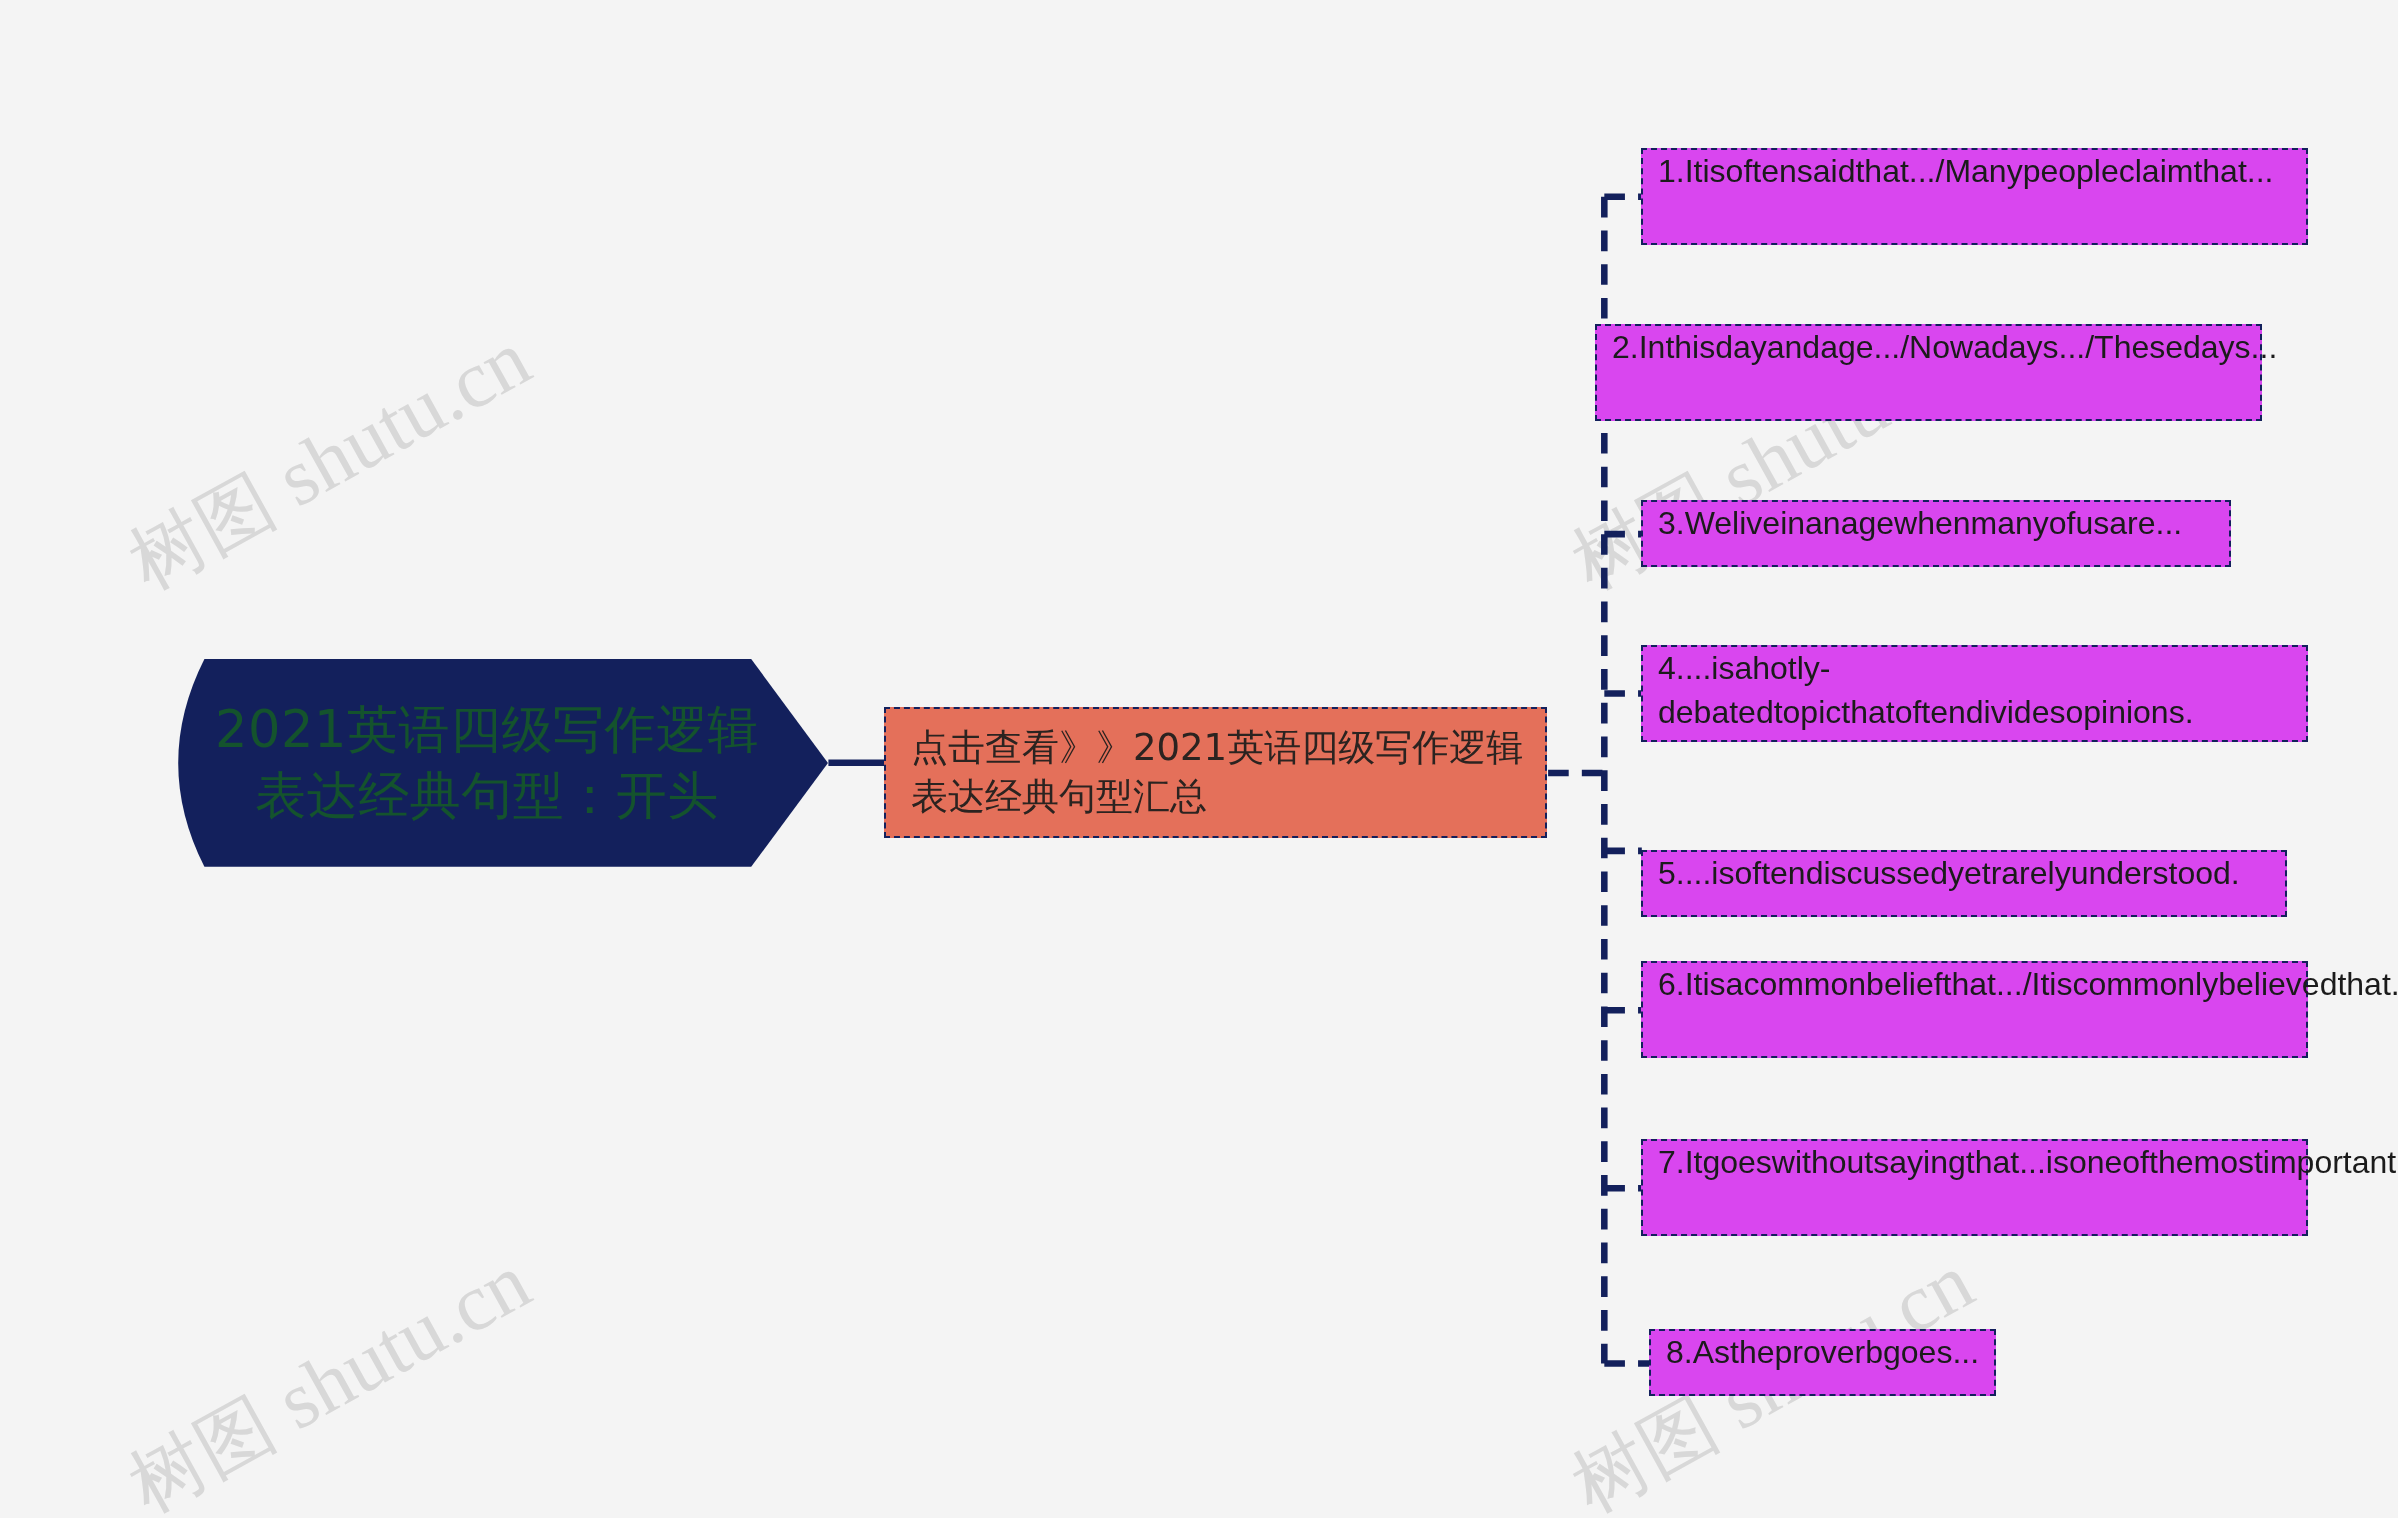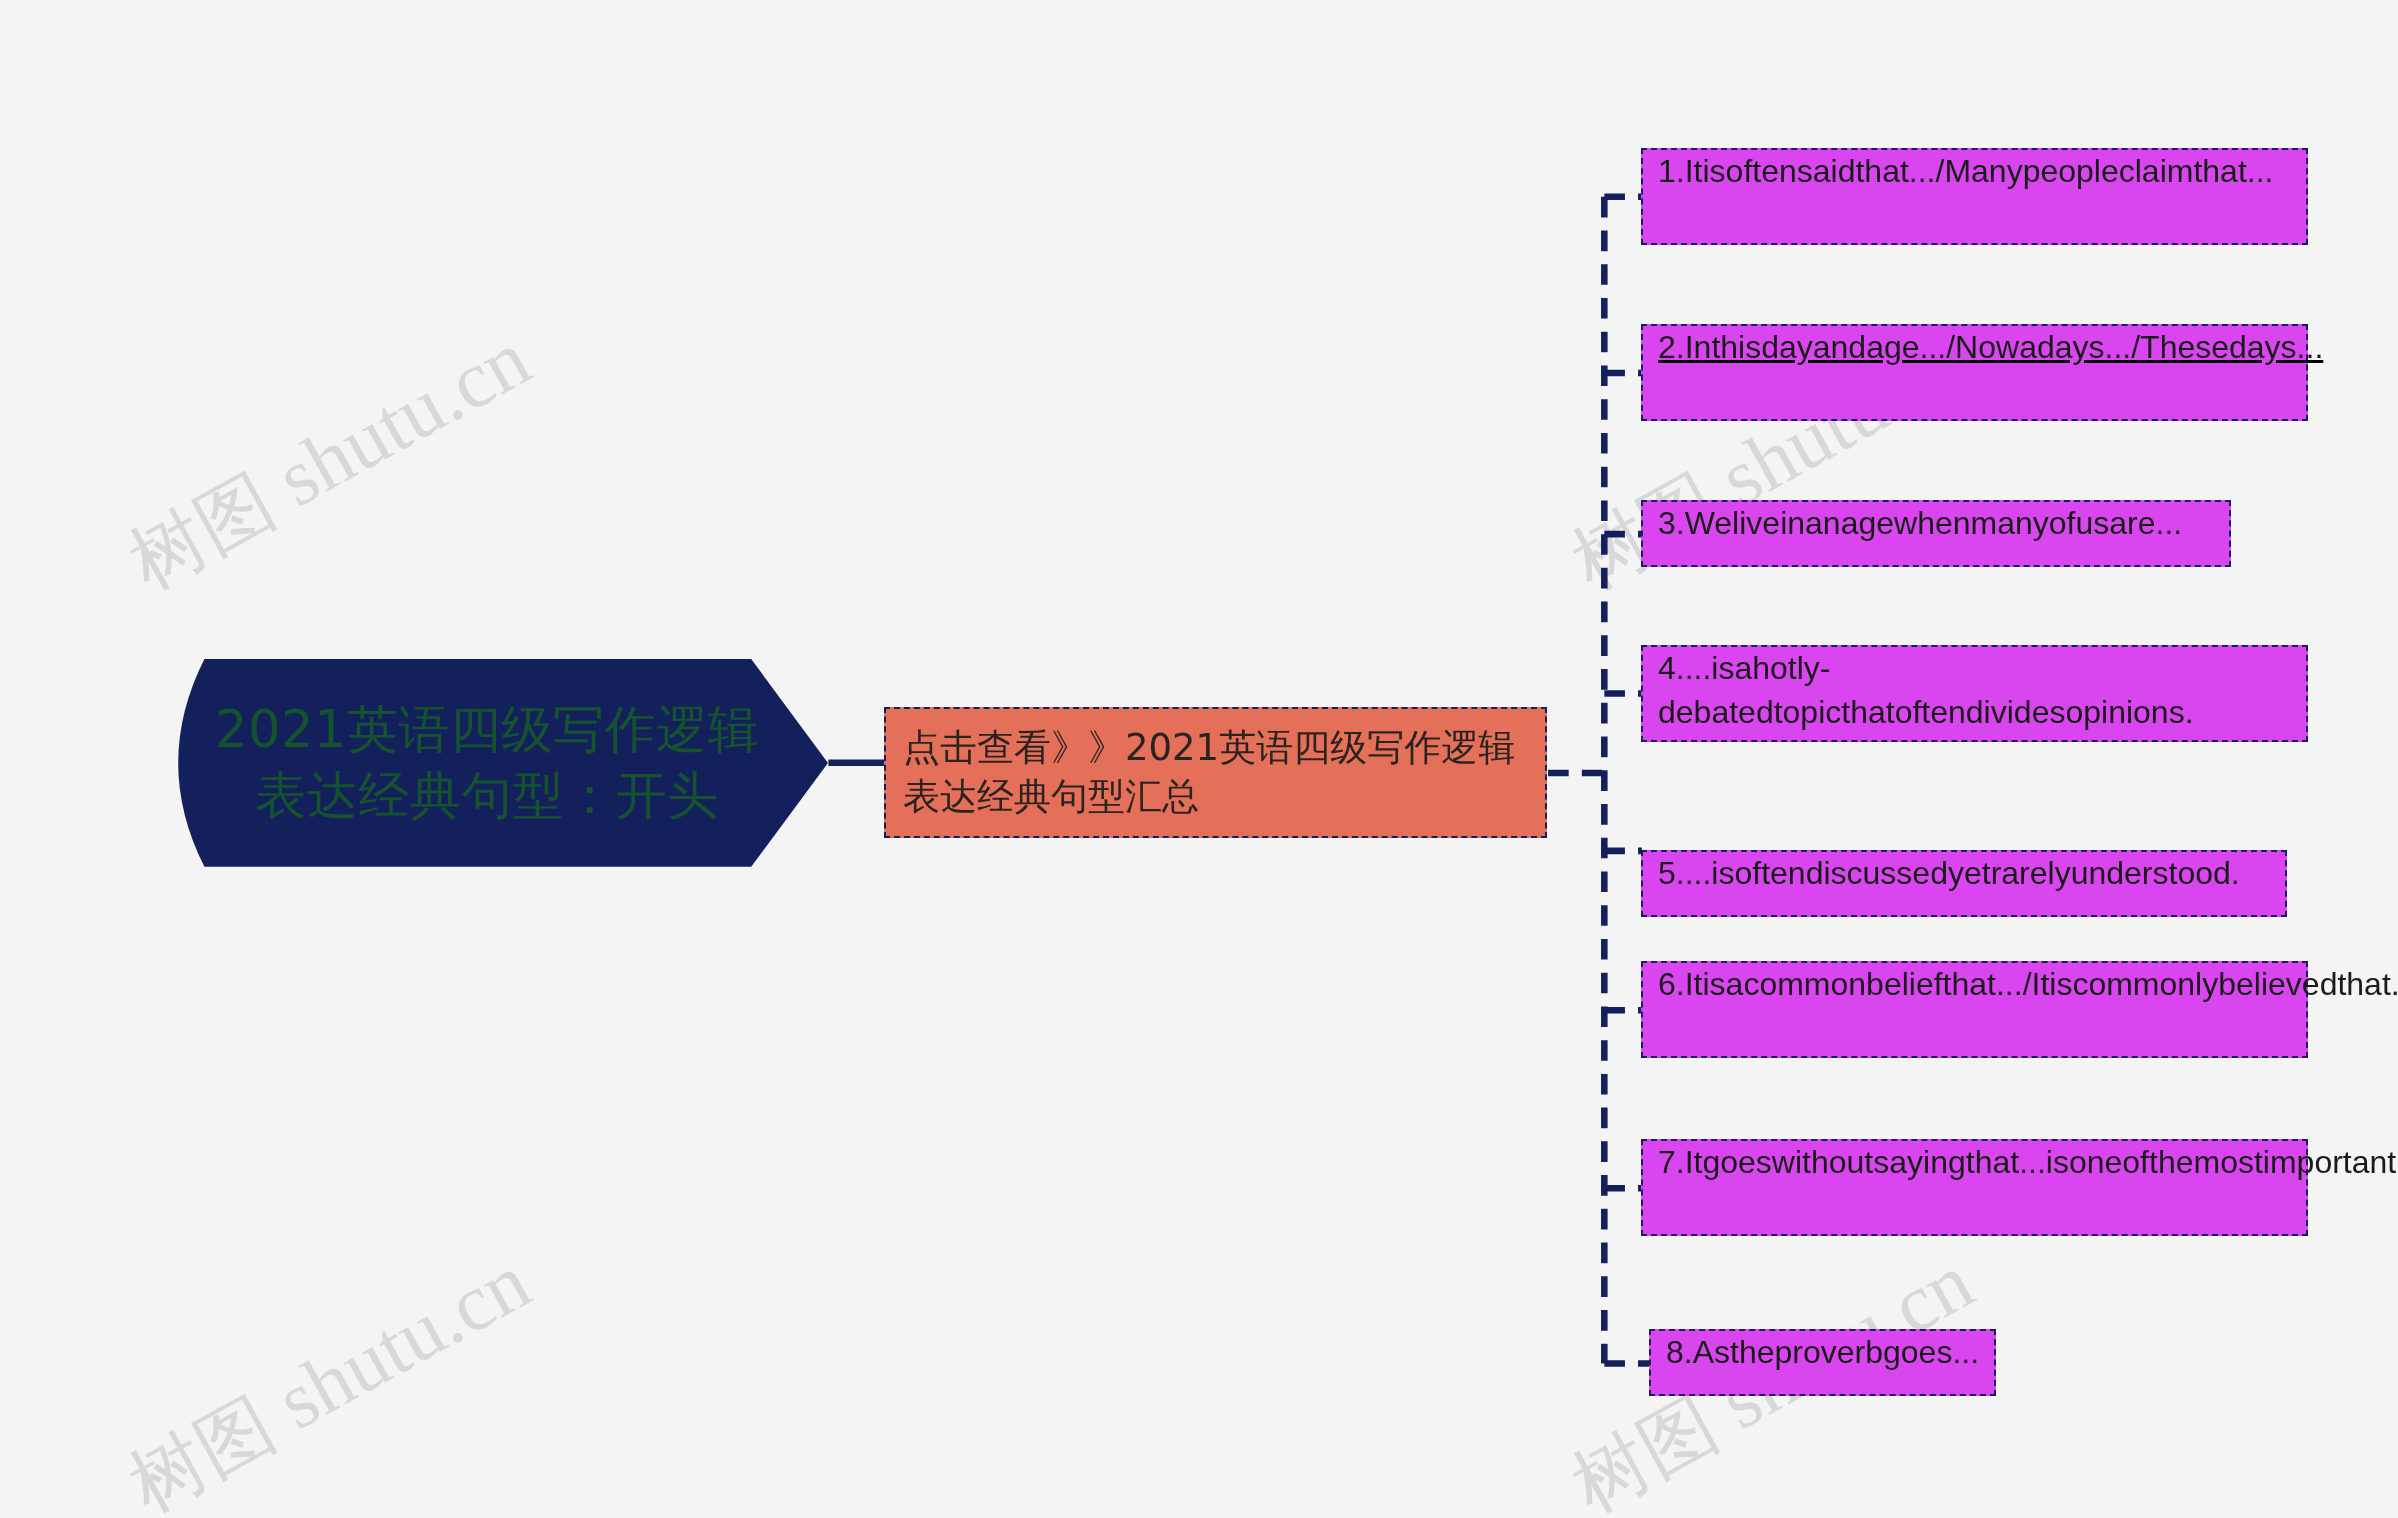--- a/index.html
+++ b/index.html
@@ -89,20 +89,21 @@
     left: 884px;
     top: 707px;
     width: 663px;
     height: 131px;
     background: #e4705a;
     border: 2.8px dashed #13205c;
     box-sizing: border-box;
     display: flex;
     align-items: center;
     z-index: 3;
+    padding-left: 8px;
   }
   #branch-node .branch-label {
     padding: 0 17px;
     color: #2b2320;
     font-size: 37px;
     line-height: 1.32;
     font-family: "DejaVu Sans", "Liberation Sans", sans-serif;
   }
 
   
@@ -173,21 +174,21 @@
   </div>
 
   <div id="branch-node">
     <div class="branch-label">点击查看》》2021英语四级写作逻辑表达经典句型汇总</div>
   </div>
 
   <div class="leaf" style="left:1641px; top:148px; width:667px; height:97px;">
     <div class="leaf-label">1.Itisoftensaidthat.../Manypeopleclaimthat...</div>
   </div>
 
-  <div class="leaf" style="left:1641px; top:324px; width:667px; height:97px;text-decoration:underline;">
+  <div class="leaf" style="left:1595px; top:324px; width:667px; height:97px;">
     <div class="leaf-label">2.Inthisdayandage.../Nowadays.../Thesedays...</div>
   </div>
 
   <div class="leaf" style="left:1641px; top:500px; width:590px; height:67px;">
     <div class="leaf-label">3.Weliveinanagewhenmanyofusare...</div>
   </div>
 
   <div class="leaf" style="left:1641px; top:645px; width:667px; height:97px;">
     <div class="leaf-label">4....isahotly-debatedtopicthatoftendividesopinions.</div>
   </div>

